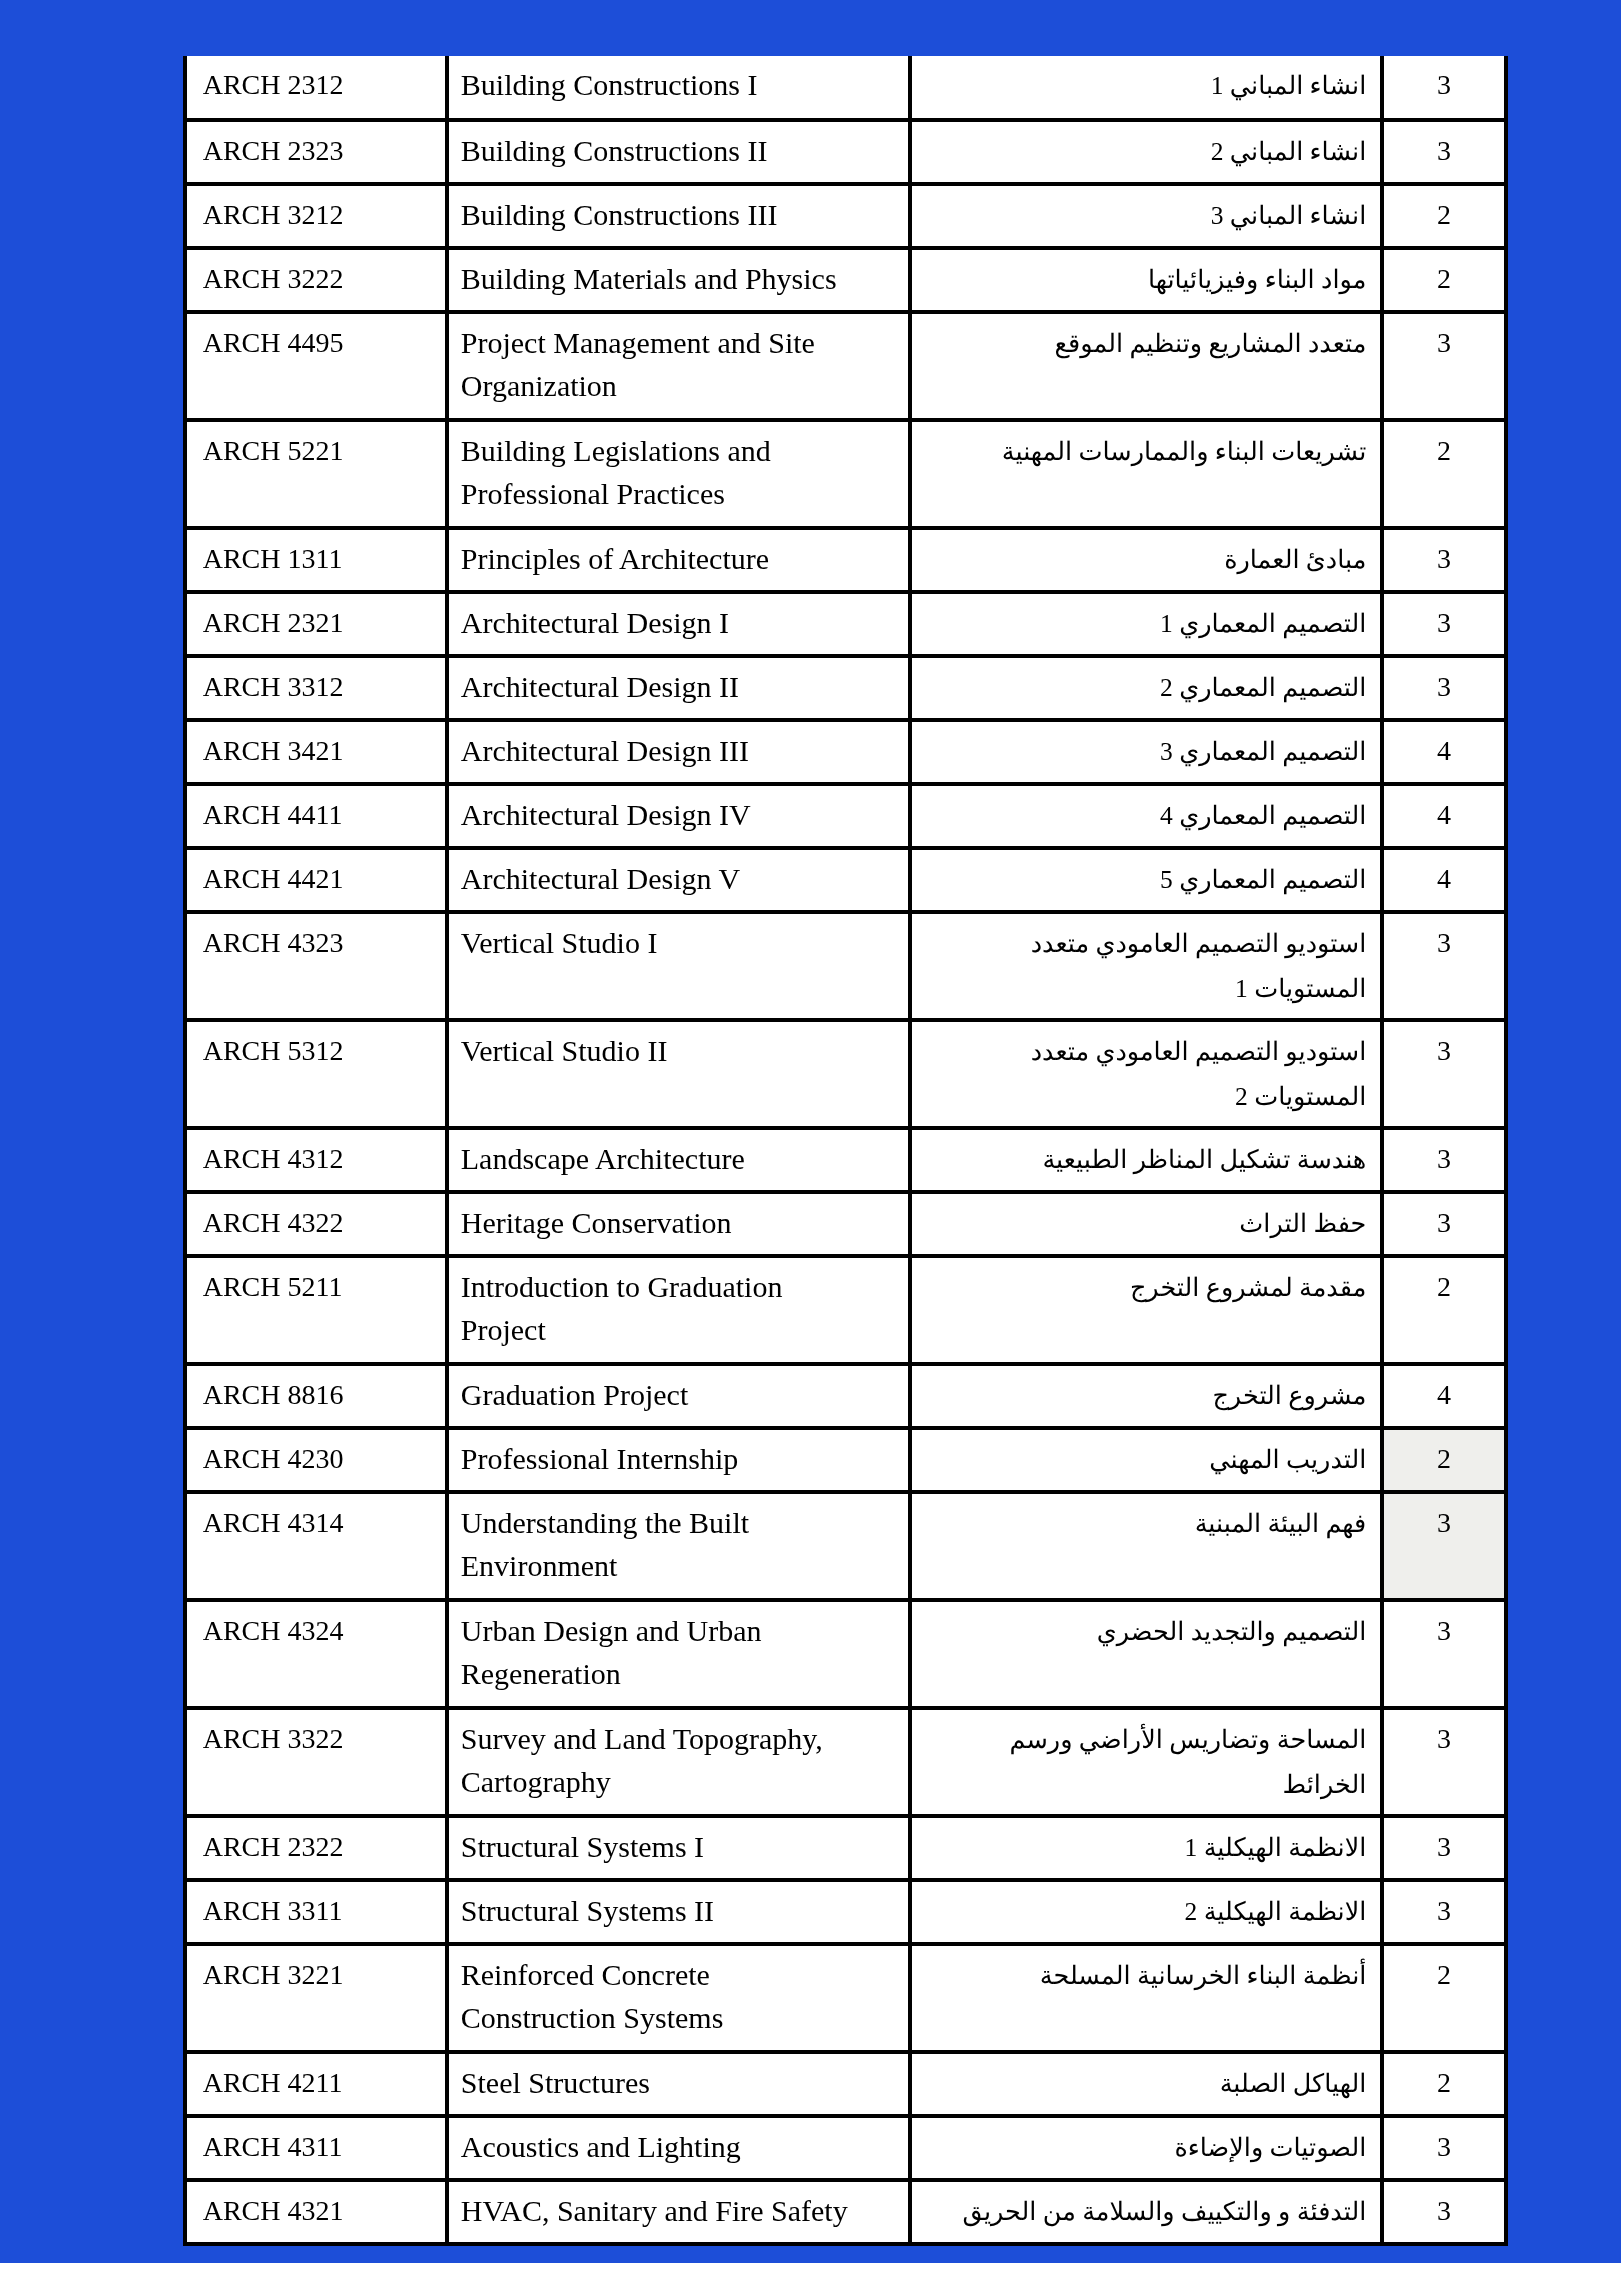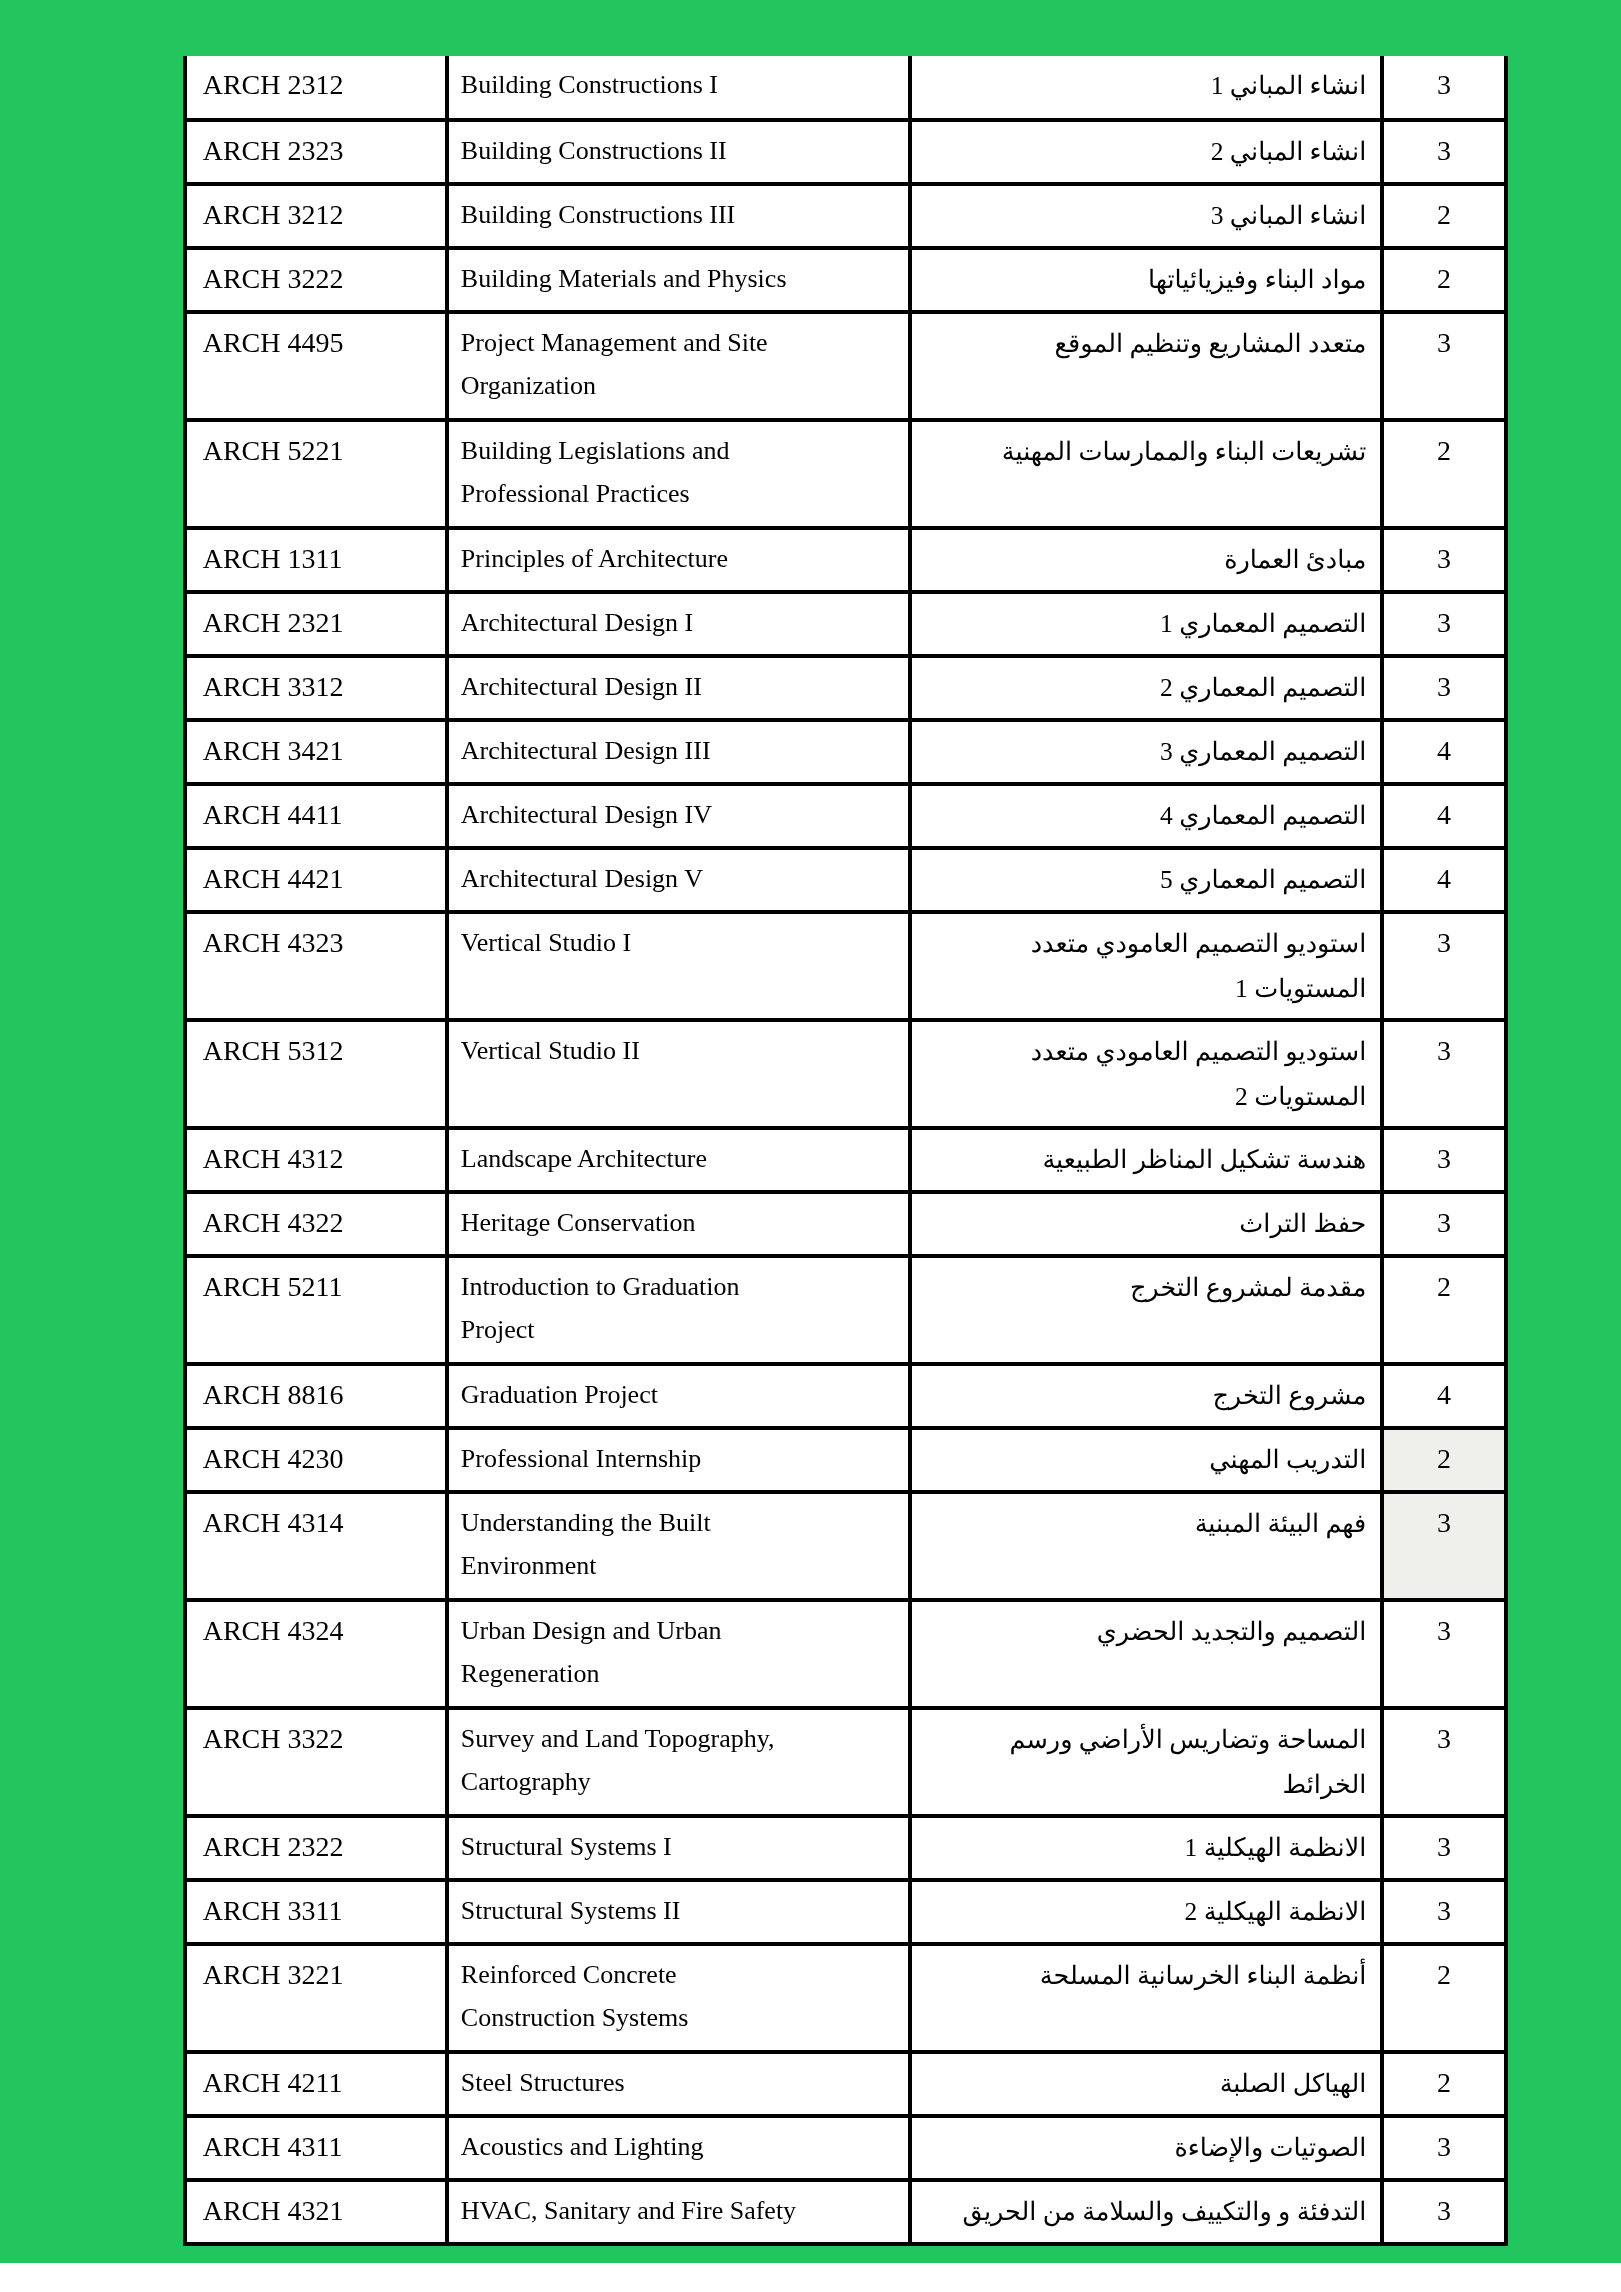--- a/index.html
+++ b/index.html
@@ -4,21 +4,21 @@
 <style>
   html, body {
     margin: 0;
     padding: 0;
     background: #ffffff;
   }
   .page {
     position: relative;
     width: 1621px;
     height: 2263px;
-    background: #22c55e;
+    background: #1d4ed8;
     overflow: hidden;
     font-family: "Liberation Serif", serif;
     color: #000000;
   }
   table.course-table {
     position: absolute;
     left: 183px;
     top: 56px;
     width: 1321px;
     border-collapse: collapse;
@@ -38,21 +38,21 @@
   tr.single { height: 64px; }
   tr.tall   { height: 108px; }
 
   .c-code {
     font-size: 28px;
     line-height: 39px;
     padding: 8.8px 3.9px 0 15.7px;
     white-space: nowrap;
   }
   .c-en {
-    font-size: 26px;
+    font-size: 30px;
     line-height: 43px;
     padding: 6.9px 7.8px 0 11.8px;
     white-space: pre-line;
   }
   .c-ar {
     direction: rtl;
     text-align: right;
     font-family: Liberation Serif, serif;
     font-size: 25.5px;
     line-height: 45px;

